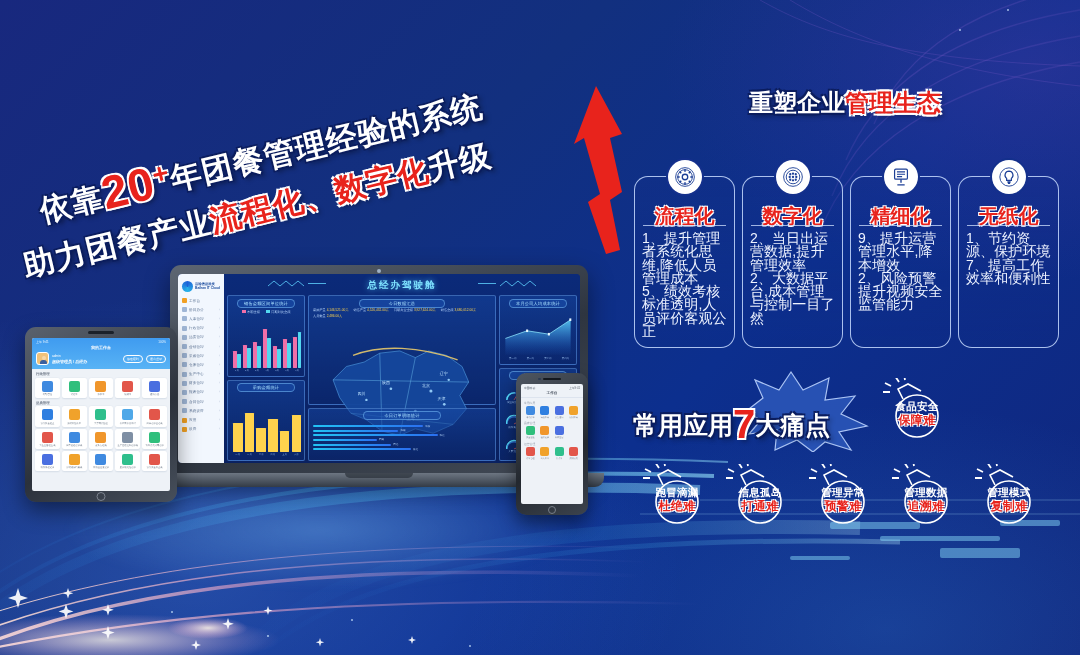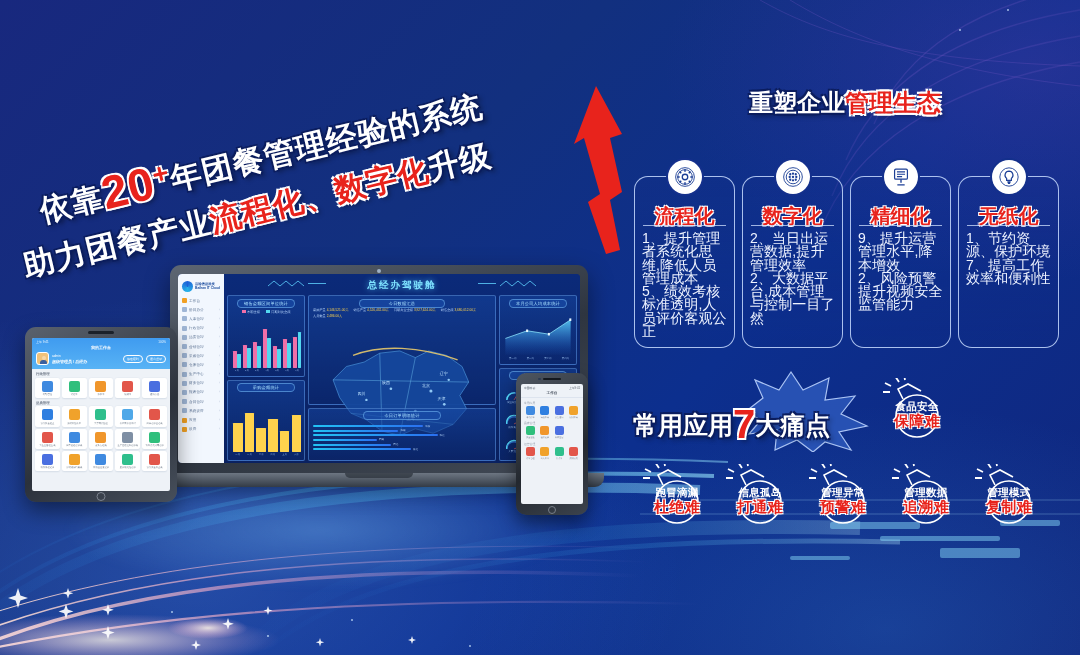--- a/index.html
+++ b/index.html
@@ -100,21 +100,21 @@
   .burst { position:absolute; left:108px; top:-2px; width:142px; height:82px; z-index:1; }
 
   .bomb { position:absolute; width:78px; height:62px; }
   .bomb svg.bombline { position:absolute; left:0; top:0; width:78px; height:62px; }
   .bomb .b-t1 {
     position:absolute; left:16px; top:22px; width:56px; text-align:center;
     font-size:10.5px; font-weight:bold; color:#fff; letter-spacing:.2px;
   }
   .bomb .b-t2 {
     position:absolute; left:16px; top:34px; width:56px; text-align:center;
-    font-size:15px; font-weight:bold; color:#e8231c; letter-spacing:.3px;
+    font-size:12px; font-weight:bold; color:#e8231c; letter-spacing:.3px;
     text-shadow:-1px -1px 0 #fff,1px -1px 0 #fff,-1px 1px 0 #fff,1px 1px 0 #fff;
   }
 
   
   #devices { position:absolute; left:0px; top:245px; width:620px; height:300px; }
 
   
   #laptop { position:absolute; left:170px; top:20px; width:418px; height:240px; }
   .lp-body {
     position:absolute; left:0; top:0; width:418px; height:212px;

